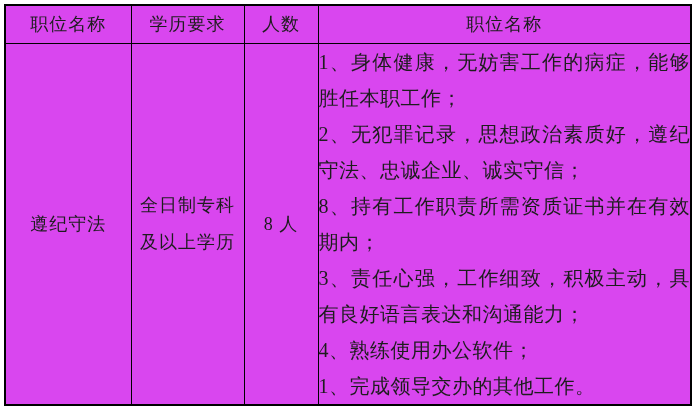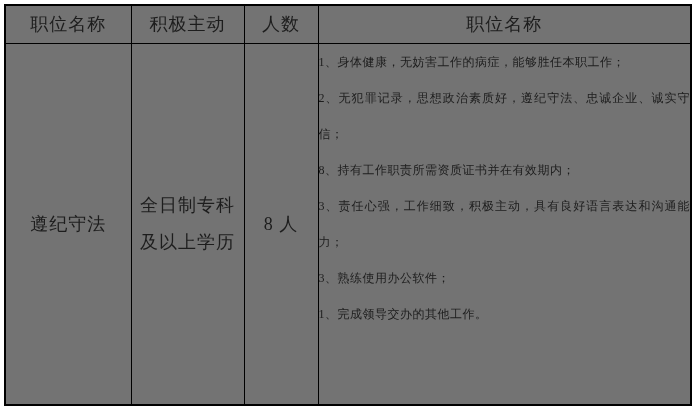--- a/index.html
+++ b/index.html
@@ -16,21 +16,21 @@
     color: #1d1d1d;
     overflow: hidden;
   }
   table.job-table {
     border-collapse: collapse;
     table-layout: fixed;
     width: 686px;
     height: 359px;
     margin: 4px;
     border: 2px solid #000000;
-    background: #737373;
+    background: #d946ef;
   }
   table.job-table th,
   table.job-table td {
     border: 1px solid #000000;
     padding: 0;
     font-weight: normal;
   }
   tr.header-row {
     height: 38px;
   }
@@ -53,55 +53,55 @@
     padding: 0 10px;
     line-height: 37px;
     font-family: Liberation Serif, serif;
   }
   td.req-cell {
     vertical-align: top;
     padding: 2px 11px 0 13px;
   }
   td.req-cell p {
     margin: 0;
-    font-size: 12px;
+    font-size: 20px;
     line-height: 36px;
     text-align: justify;
     text-justify: inter-ideograph;
     letter-spacing: 0.5px;
   }
 </style>
 </head>
 <body>
 
 <div class="page">
   <table class="job-table">
     <colgroup>
       <col style="width:126px">
       <col style="width:113px">
       <col style="width:74px">
       <col style="width:373px">
     </colgroup>
     <thead>
       <tr class="header-row">
         <th>职位名称</th>
-        <th>积极主动</th>
+        <th>学历要求</th>
         <th>人数</th>
         <th>职位名称</th>
       </tr>
     </thead>
     <tbody>
       <tr class="body-row">
         <td class="cell-center">遵纪守法</td>
         <td class="cell-center cell-education">全日制专科及以上学历</td>
         <td class="cell-center">8 人</td>
         <td class="req-cell">
           <p>1、身体健康，无妨害工作的病症，能够胜任本职工作；</p>
           <p>2、无犯罪记录，思想政治素质好，遵纪守法、忠诚企业、诚实守信；</p>
           <p>8、持有工作职责所需资质证书并在有效期内；</p>
           <p>3、责任心强，工作细致，积极主动，具有良好语言表达和沟通能力；</p>
-          <p>3、熟练使用办公软件；</p>
+          <p>4、熟练使用办公软件；</p>
           <p>1、完成领导交办的其他工作。</p>
         </td>
       </tr>
     </tbody>
   </table>
 </div>
 
 </body></html>

